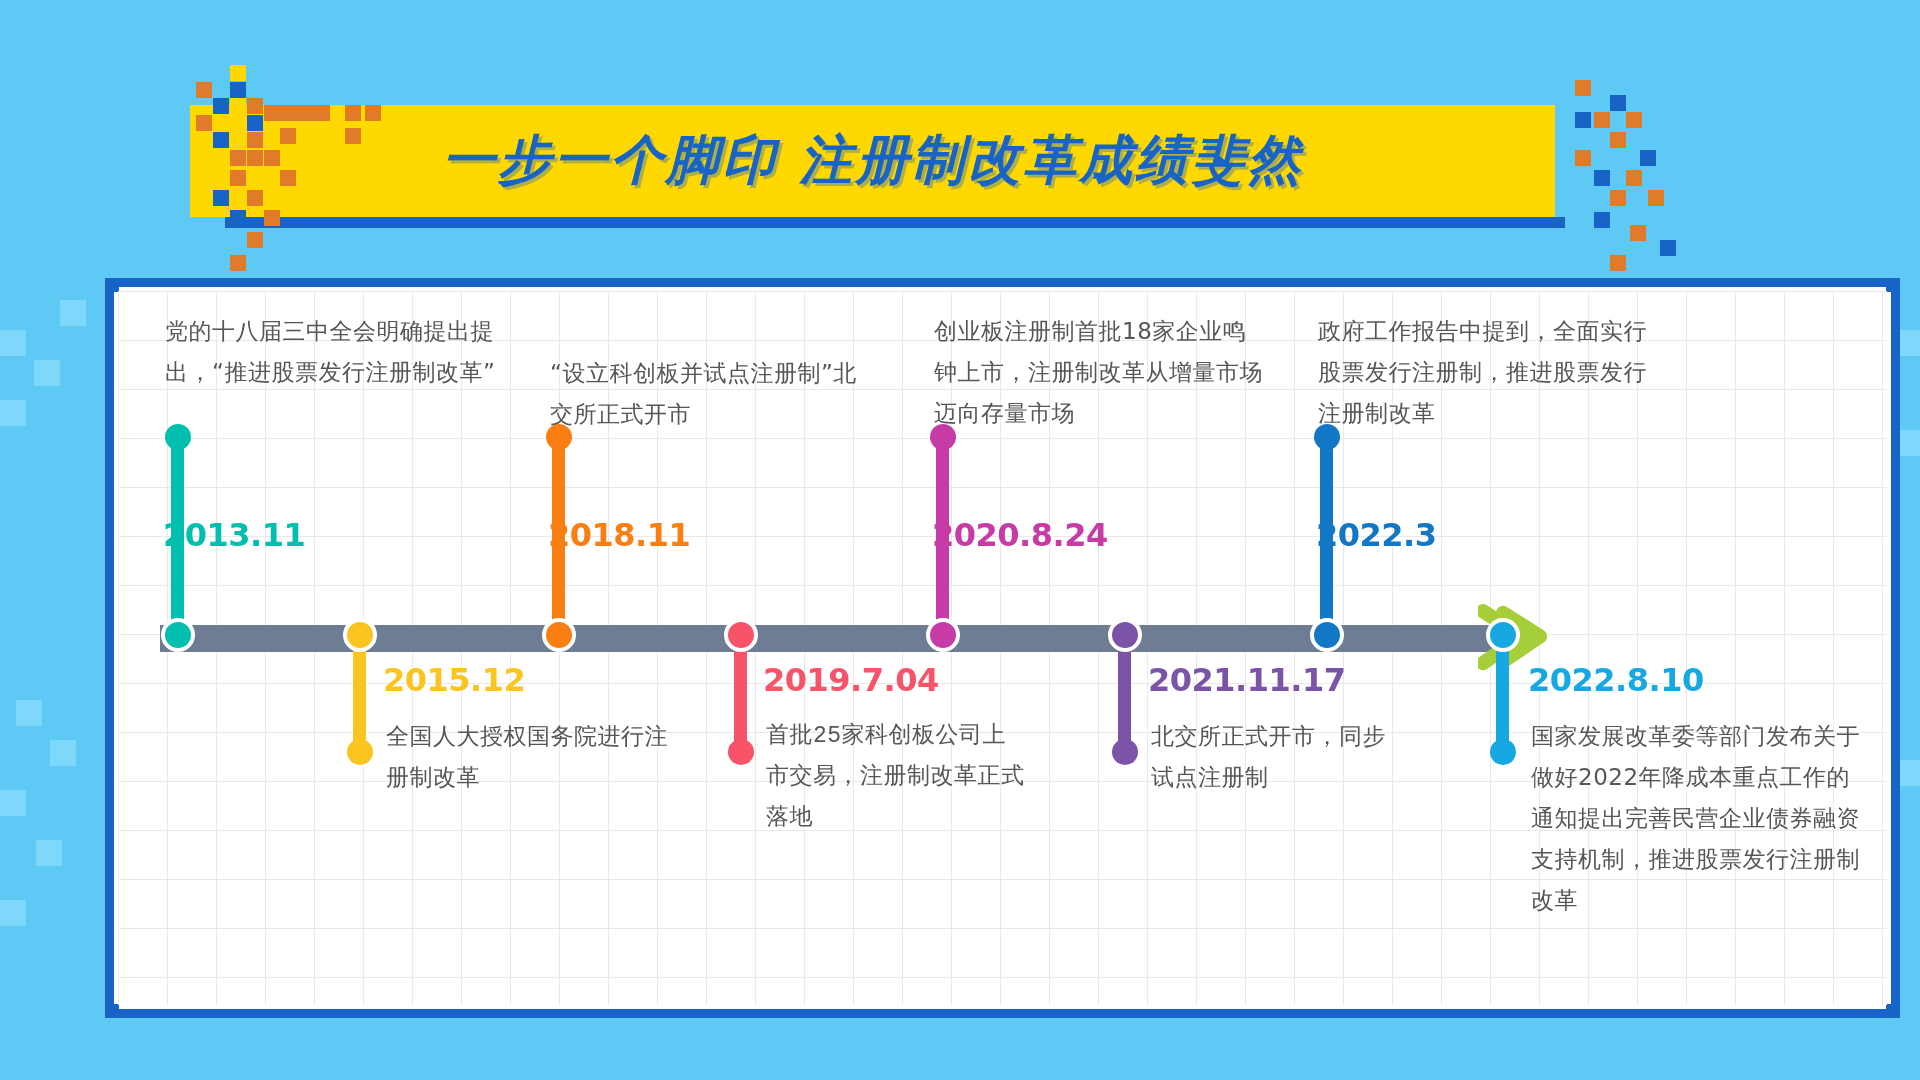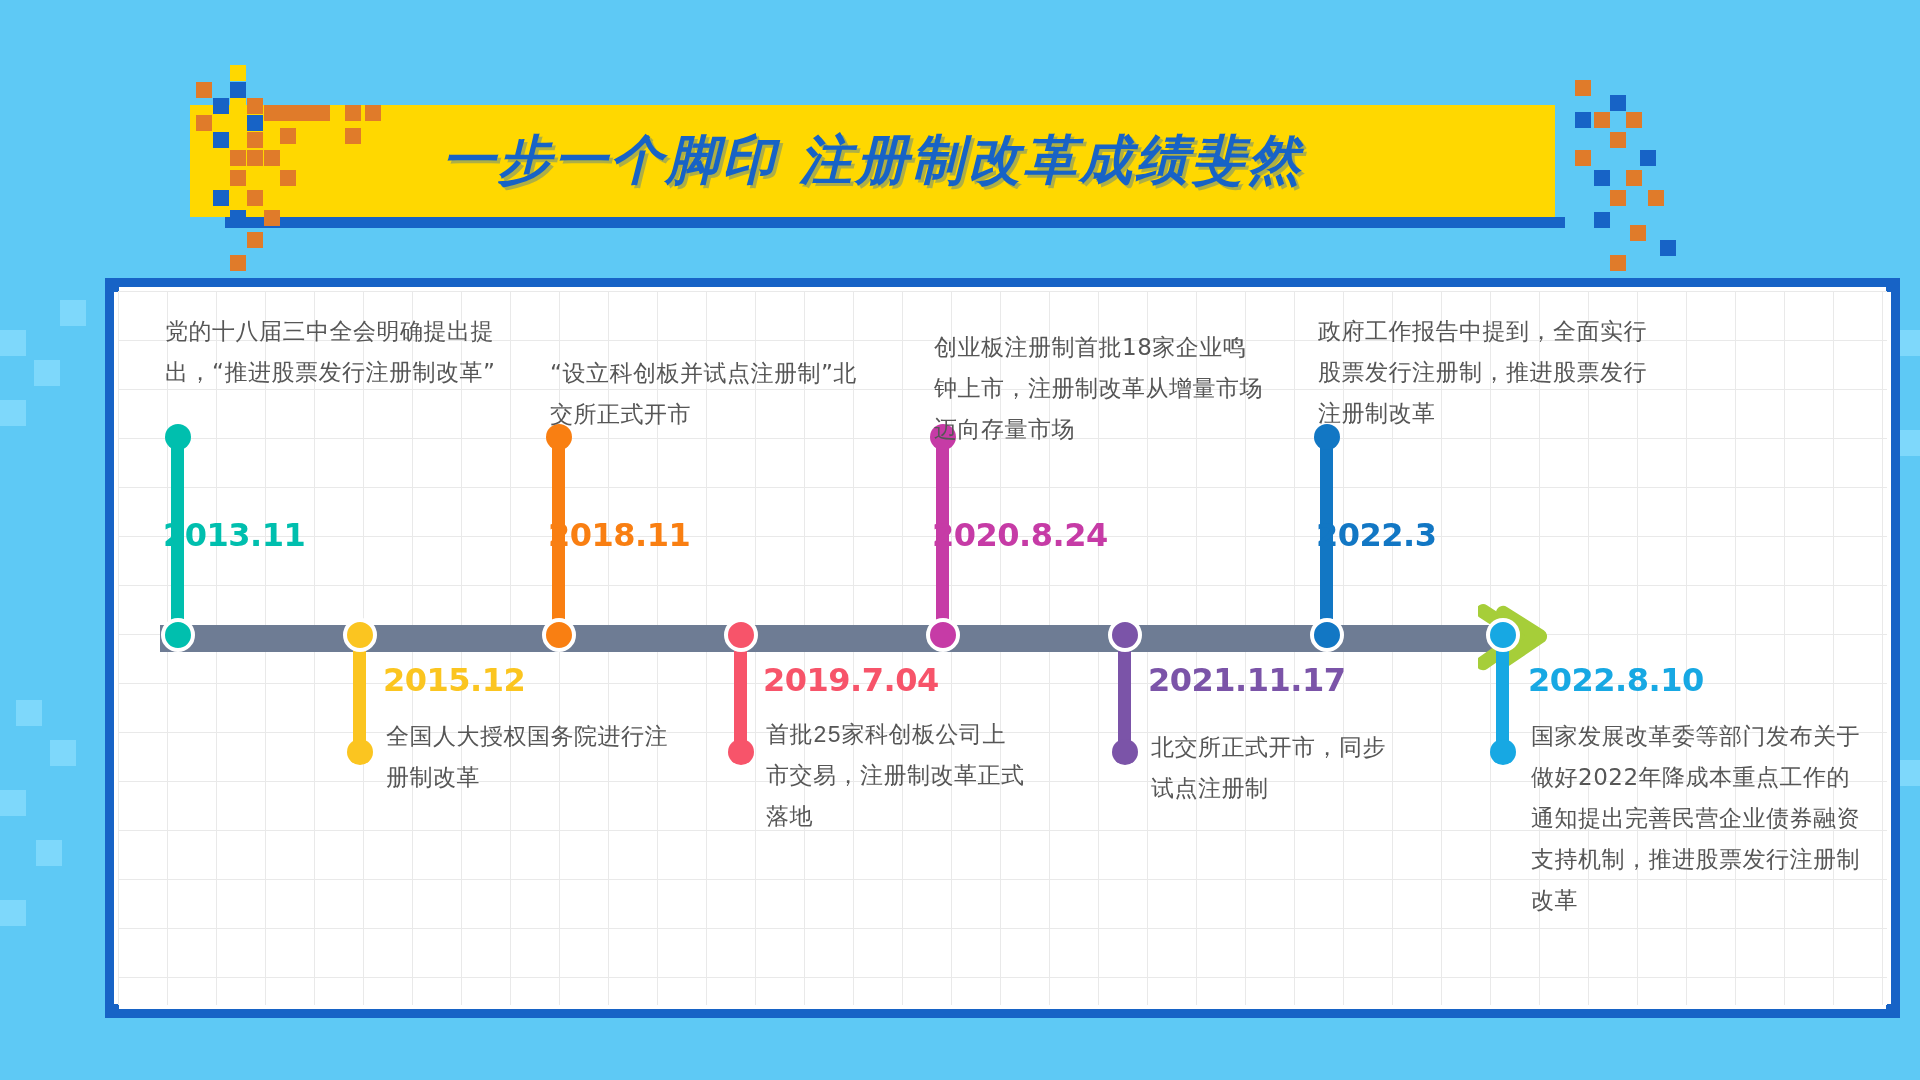--- a/index.html
+++ b/index.html
@@ -197,29 +197,29 @@
     <div class="enddot" style="left:610px;top:448px;background:#f7546a;"></div>
     <div class="date" style="left:645px;top:370px;color:#f7546a;">2019.7.04</div>
     <div class="desc" style="left:648px;top:425px;width:262px;font-family:Liberation Mono, monospace;">首批25家科创板公司上市交易，注册制改革正式落地</div>
   </div>
 
   <div class="node">
     <div class="stem" style="left:818px;top:145px;height:200px;background:#c63ba6;"></div>
     <div class="dot" style="left:808px;top:327px;background:#c63ba6;"></div>
     <div class="enddot" style="left:812px;top:133px;background:#c63ba6;"></div>
     <div class="date" style="left:814px;top:225px;color:#c63ba6;">2020.8.24</div>
-    <div class="desc" style="left:816px;top:20px;width:330px;margin-top:16px;">创业板注册制首批18家企业鸣钟上市，注册制改革从增量市场迈向存量市场</div>
+    <div class="desc" style="left:816px;top:20px;width:330px;">创业板注册制首批18家企业鸣钟上市，注册制改革从增量市场迈向存量市场</div>
   </div>
 
   <div class="node">
     <div class="stem" style="left:1000px;top:345px;height:115px;background:#7b54a8;"></div>
     <div class="dot" style="left:990px;top:327px;background:#7b54a8;"></div>
     <div class="enddot" style="left:994px;top:448px;background:#7b54a8;"></div>
     <div class="date" style="left:1030px;top:370px;color:#7b54a8;">2021.11.17</div>
-    <div class="desc" style="left:1033px;top:438px;width:250px;font-family:Liberation Mono, monospace;">北交所正式开市，同步试点注册制</div>
+    <div class="desc" style="left:1033px;top:425px;width:250px;">北交所正式开市，同步试点注册制</div>
   </div>
 
   <div class="node">
     <div class="stem" style="left:1202px;top:145px;height:200px;background:#1277c4;"></div>
     <div class="dot" style="left:1192px;top:327px;background:#1277c4;"></div>
     <div class="enddot" style="left:1196px;top:133px;background:#1277c4;"></div>
     <div class="date" style="left:1198px;top:225px;color:#1277c4;">2022.3</div>
     <div class="desc" style="left:1200px;top:20px;width:345px;">政府工作报告中提到，全面实行股票发行注册制，推进股票发行注册制改革</div>
   </div>
 

